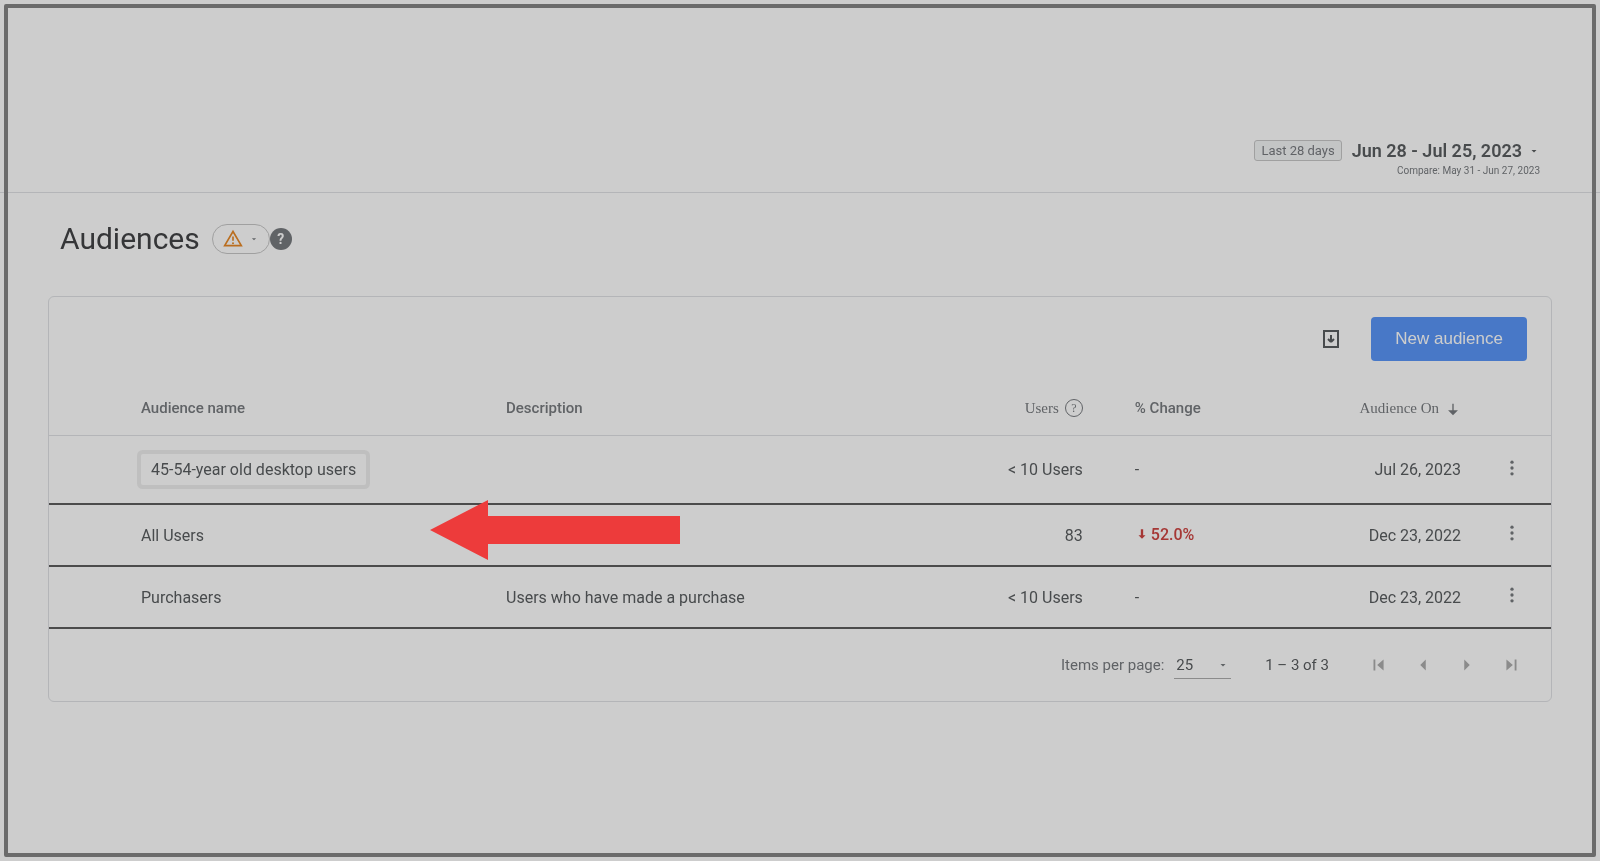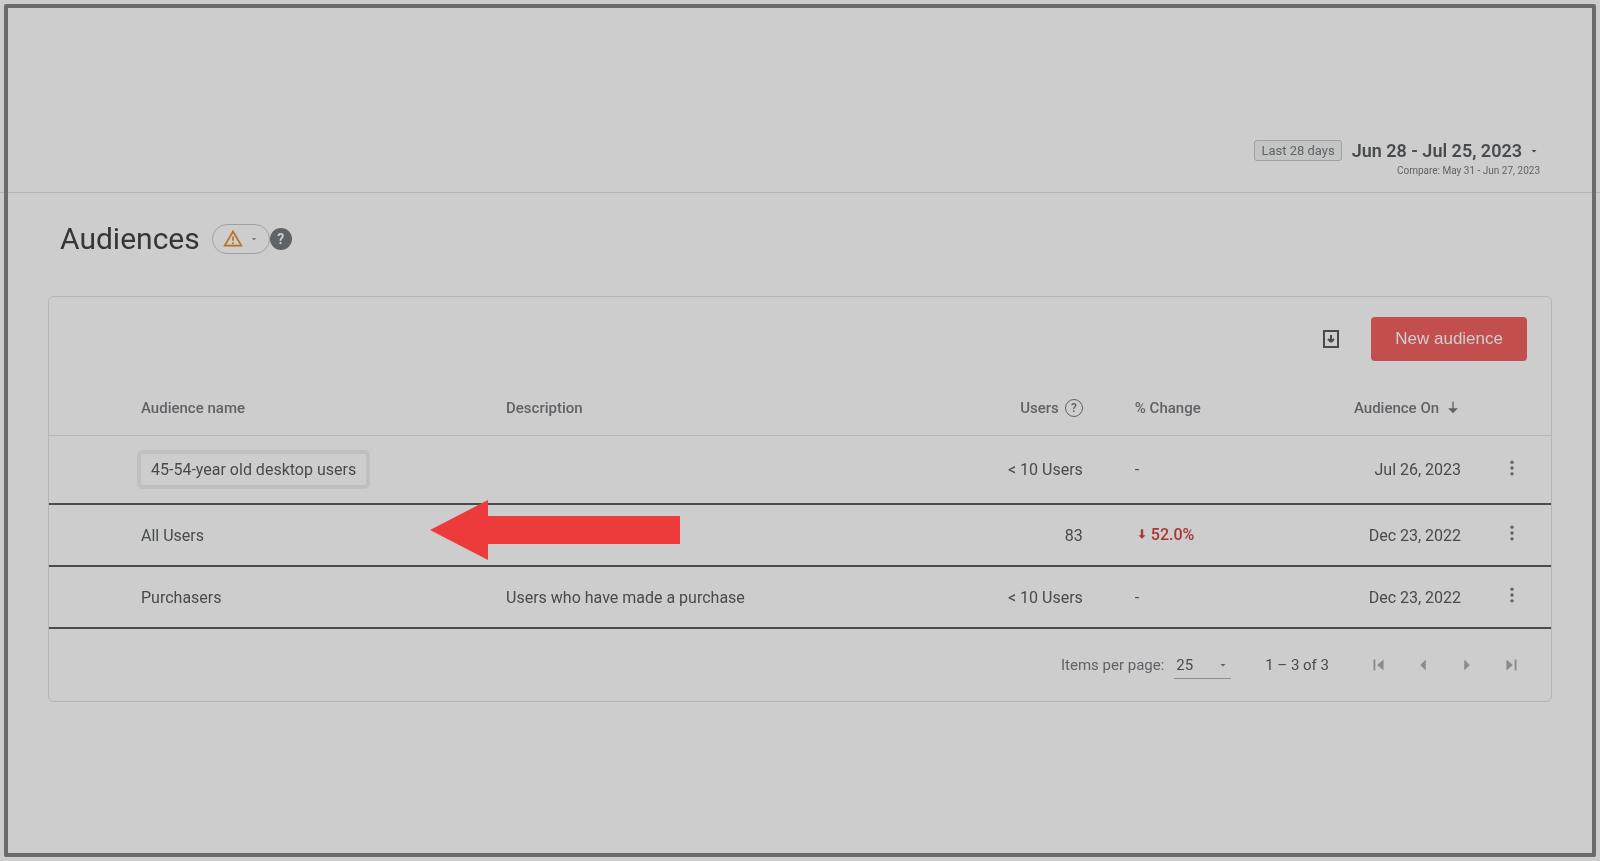--- a/index.html
+++ b/index.html
@@ -116,21 +116,21 @@
     width: 32px;
     height: 32px;
     display: flex;
     align-items: center;
     justify-content: center;
     color: #5f6368;
     cursor: pointer;
     border-radius: 50%;
   }
   .primary-btn {
-    background: #ef4444;
+    background: #3b82f6;
     color: #fff;
     border: none;
     border-radius: 4px;
     padding: 12px 24px;
     font-size: 17px;
     font-weight: 500;
     cursor: pointer;
   }
   table.audiences {
     width: 100%;
@@ -151,23 +151,24 @@
     border-bottom: 1px solid #dadce0;
   }
   .col-name { width: 400px; padding-left: 92px !important; }
   .col-desc { width: 380px; }
   .col-users { width: 160px; text-align: right !important; }
   .col-change { width: 140px; text-align: left !important; padding-left: 40px !important;}
   .col-created { width: 200px; text-align: right !important; }
   .col-menu { width: 70px; text-align: center !important; }
   .th-users-wrap, .th-created-wrap {
     display: inline-flex;
-    align-items: flex-start;
+    align-items: flex-end;
     gap: 6px;
     justify-content: flex-end;
+    font-family: Liberation Serif, serif;
   }
   .q-circle {
     width: 18px;
     height: 18px;
     border: 1.5px solid #5f6368;
     border-radius: 50%;
     display: inline-flex;
     align-items: center;
     justify-content: center;
     font-size: 12px;

